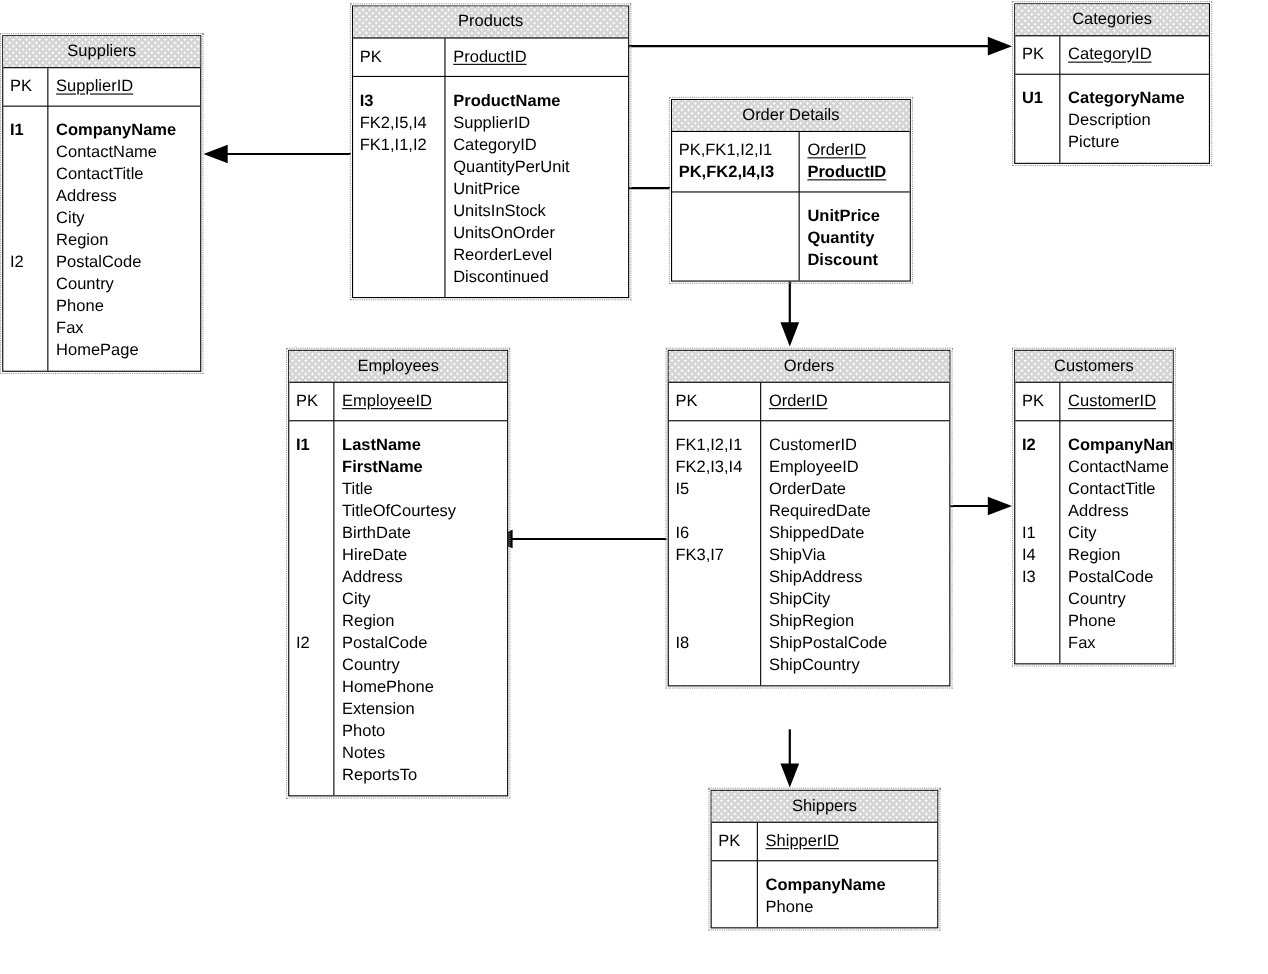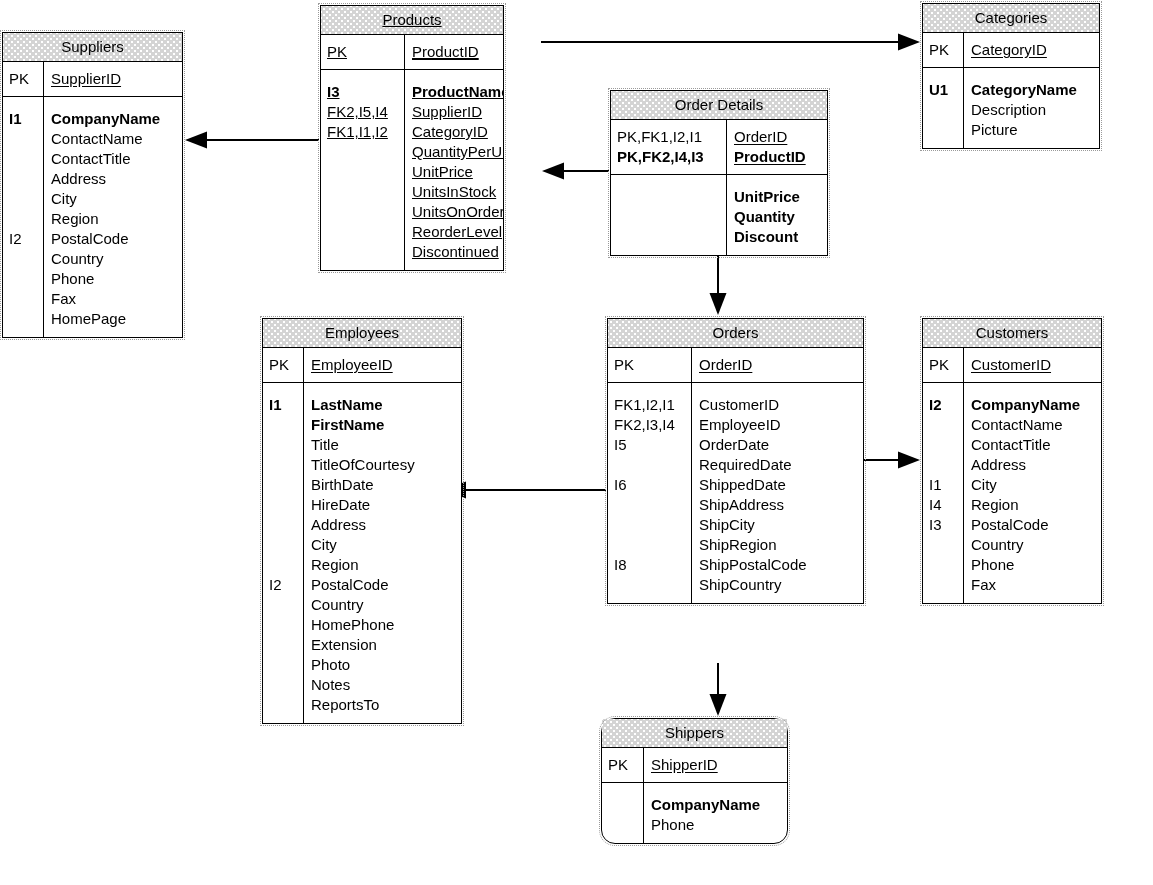--- a/index.html
+++ b/index.html
@@ -145,21 +145,21 @@
           <span class="t-key"></span>
           <span class="t-name">Fax</span>
         </div>
         <div class="t-row">
           <span class="t-key"></span>
           <span class="t-name">HomePage</span>
         </div>
       </div>
       <div class="t-divider"></div>
     </div>
-  <div class="db-table" style="left:320px; top:5px;   width:184px;text-decoration:underline; --keyw:83px;">
+  <div class="db-table" style="left:320px; top:5px;   width:252px; --keyw:83px;">
       <div class="t-header">Products</div>
       <div class="t-sec t-sec-pk">
         <div class="t-row">
           <span class="t-key">PK</span>
           <span class="t-name u">ProductID</span>
         </div>
       </div>
       <div class="t-sec t-sec-body">
         <div class="t-row">
           <span class="t-key b">I3</span>
@@ -351,20 +351,24 @@
         </div>
         <div class="t-row">
           <span class="t-key"></span>
           <span class="t-name">RequiredDate</span>
         </div>
         <div class="t-row">
           <span class="t-key">I6</span>
           <span class="t-name">ShippedDate</span>
         </div>
         <div class="t-row">
+          <span class="t-key">FK3,I7</span>
+          <span class="t-name">ShipVia</span>
+        </div>
+        <div class="t-row">
           <span class="t-key"></span>
           <span class="t-name">ShipAddress</span>
         </div>
         <div class="t-row">
           <span class="t-key"></span>
           <span class="t-name">ShipCity</span>
         </div>
         <div class="t-row">
           <span class="t-key"></span>
           <span class="t-name">ShipRegion</span>
@@ -373,21 +377,21 @@
           <span class="t-key">I8</span>
           <span class="t-name">ShipPostalCode</span>
         </div>
         <div class="t-row">
           <span class="t-key"></span>
           <span class="t-name">ShipCountry</span>
         </div>
       </div>
       <div class="t-divider"></div>
     </div>
-  <div class="db-table" style="left:922px; top:318px; width:180px; --keyw:40px;">
+  <div class="db-table" style="left:922px; top:318px; width:145px; --keyw:40px;">
       <div class="t-header">Customers</div>
       <div class="t-sec t-sec-pk">
         <div class="t-row">
           <span class="t-key">PK</span>
           <span class="t-name u">CustomerID</span>
         </div>
       </div>
       <div class="t-sec t-sec-body">
         <div class="t-row">
           <span class="t-key b">I2</span>
@@ -425,21 +429,21 @@
           <span class="t-key"></span>
           <span class="t-name">Phone</span>
         </div>
         <div class="t-row">
           <span class="t-key"></span>
           <span class="t-name">Fax</span>
         </div>
       </div>
       <div class="t-divider"></div>
     </div>
-  <div class="db-table" style="left:601px; top:718px; width:187px;border-radius:14px; --keyw:41px;">
+  <div class="db-table" style="left:646px; top:718px; width:207px; --keyw:41px;">
       <div class="t-header">Shippers</div>
       <div class="t-sec t-sec-pk">
         <div class="t-row">
           <span class="t-key">PK</span>
           <span class="t-name u">ShipperID</span>
         </div>
       </div>
       <div class="t-sec t-sec-body">
         <div class="t-row">
           <span class="t-key"></span>

